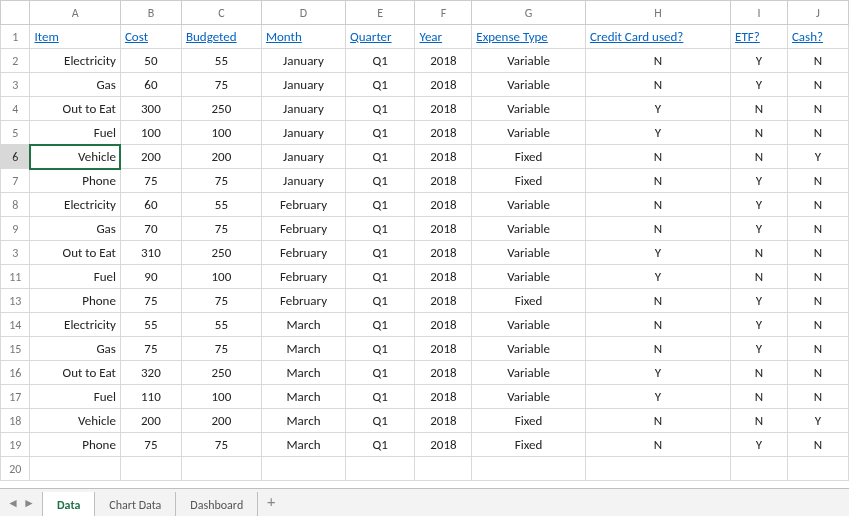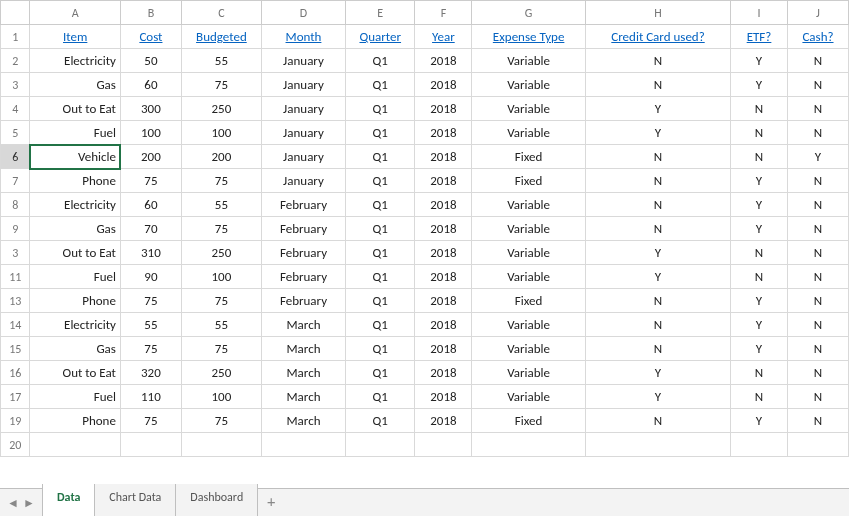--- a/index.html
+++ b/index.html
@@ -52,21 +52,20 @@
     background: #d8d8d8;
     color: #333;
   }
   .colhdr {
     text-align: center;
   }
   .hdrcell {
     color: #0563c1;
     text-decoration: underline;
     font-weight: bold;
-    text-align: center;
   }
   .left { text-align: right; }
   .center { text-align: center; }
   .selcell {
     outline: 2px solid #217346;
     outline-offset: -1px;
   }
   
   .tabbar {
     position: absolute;
@@ -86,21 +85,21 @@
     gap: 2px;
   }
   .tabbar .nav .tri {
     width: 14px; height: 14px;
     display: inline-flex; align-items: center; justify-content: center;
     color: #888;
     cursor: default;
   }
   .tabs { display: flex; align-items: flex-end; }
   .tab {
-    padding: 6px 14px 12px 14px;
+    padding: 6px 14px 4px 14px;
     border: 1px solid #bfbfbf;
     border-top: none;
     background: #f3f3f3;
     position: relative;
     top: 1px;
     margin-right: -1px;
     cursor: default;
   }
   .tab.active {
     background: #fff;
@@ -356,20 +355,33 @@
           <td class="center">100</td>
           <td class="center">March</td>
           <td class="center">Q1</td>
           <td class="center">2018</td>
           <td class="center">Variable</td>
           <td class="center">Y</td>
           <td class="center">N</td>
           <td class="center">N</td>
         </tr>
         <tr>
+          <th class="rowhdr">18</th>
+          <td class="left">Vehicle</td>
+          <td class="center">200</td>
+          <td class="center">200</td>
+          <td class="center">March</td>
+          <td class="center">Q1</td>
+          <td class="center">2018</td>
+          <td class="center">Fixed</td>
+          <td class="center">N</td>
+          <td class="center">N</td>
+          <td class="center">Y</td>
+        </tr>
+        <tr>
           <th class="rowhdr">19</th>
           <td class="left">Phone</td>
           <td class="center">75</td>
           <td class="center">75</td>
           <td class="center">March</td>
           <td class="center">Q1</td>
           <td class="center">2018</td>
           <td class="center">Fixed</td>
           <td class="center">N</td>
           <td class="center">Y</td>

